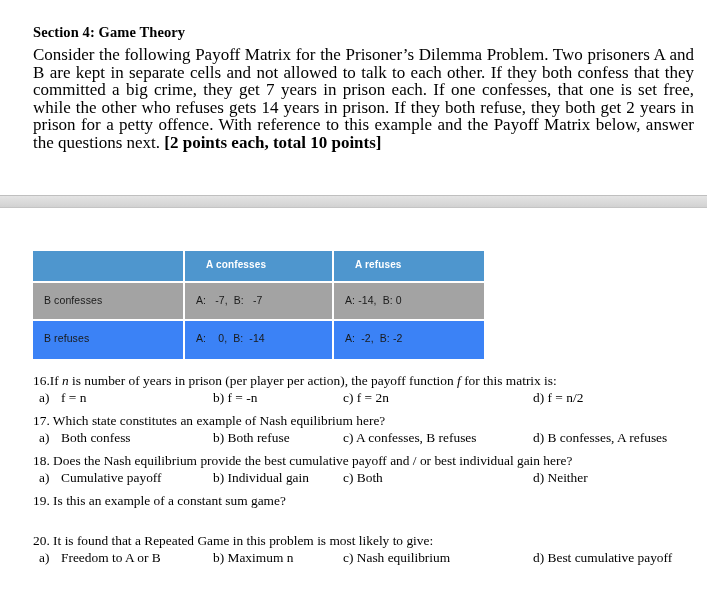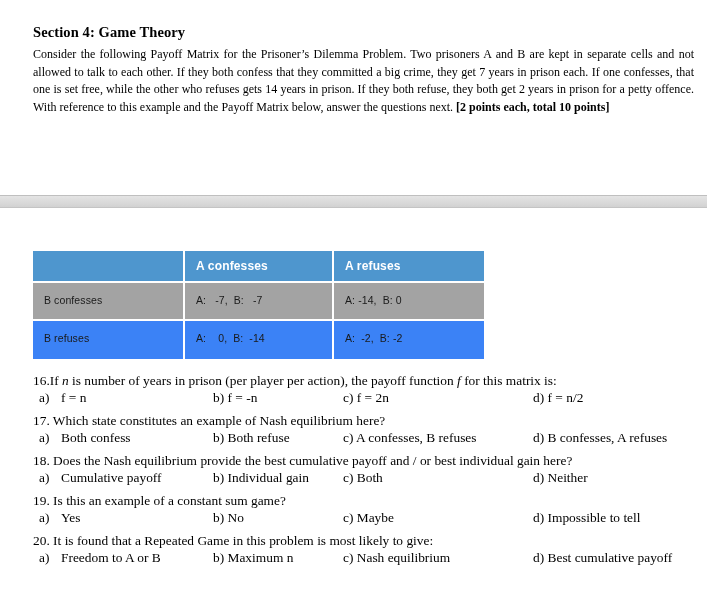--- a/index.html
+++ b/index.html
@@ -32,21 +32,21 @@
     font-size: 14.5px;
     font-weight: bold;
     letter-spacing: 0.1px;
   }
 
   .intro {
     position: absolute;
     left: 33px;
     top: 46px;
     width: 661px;
-    font-size: 12px;
+    font-size: 17px;
     line-height: 17.6px;
     text-align: justify;
     text-justify: inter-word;
   }
   .intro b { font-weight: bold; }
 
   
   .gray-band {
     position: absolute;
     left: 0;
@@ -83,24 +83,24 @@
     border-right: 2px solid #ffffff;
     box-sizing: border-box;
   }
   table.matrix th:last-child,
   table.matrix td:last-child { border-right: none; }
 
   table.matrix thead th {
     background: #4e96ce;
     height: 32px;
     color: #ffffff;
-    font-size: 12px;
+    font-size: 10px;
     font-weight: bold;
     text-align: left;
-    padding: 8px 0 0 11px;
+    padding: 8px 0 0 21px;
     letter-spacing: 0.15px;
     border-bottom: 2px solid #ffffff;
   }
   table.matrix thead th.corner {
     color: transparent;
   }
 
   table.matrix tbody tr.row-a td {
     background: #a3a3a3;
     height: 38px;
@@ -222,26 +222,20 @@
       <div class="qoptions">
         <span class="opt opt-a"><span class="lbl">a)</span><span>Cumulative payoff</span></span>
         <span class="opt opt-b"><span>b)</span> <span>Individual gain</span></span>
         <span class="opt opt-c"><span>c)</span> <span>Both</span></span>
         <span class="opt opt-d"><span>d)</span> <span>Neither</span></span>
       </div>
     </div>
 
     <div class="qblock">
       <div class="qstem"><span class="qnum">19.</span> <span>Is this an example of a constant sum game?</span></div>
-      <div class="qoptions">
-        <span class="opt opt-a"><span class="lbl">a)</span><span>Yes</span></span>
-        <span class="opt opt-b"><span>b)</span> <span>No</span></span>
-        <span class="opt opt-c"><span>c)</span> <span>Maybe</span></span>
-        <span class="opt opt-d"><span>d)</span> <span>Impossible to tell</span></span>
-      </div>
     </div>
 
     <div class="qblock">
       <div class="qstem"><span class="qnum">20.</span> <span>It is found that a Repeated Game in this problem is most likely to give:</span></div>
       <div class="qoptions">
         <span class="opt opt-a"><span class="lbl">a)</span><span>Freedom to A or B</span></span>
         <span class="opt opt-b"><span>b)</span> <span>Maximum n</span></span>
         <span class="opt opt-c"><span>c)</span> <span>Nash equilibrium</span></span>
         <span class="opt opt-d"><span>d)</span> <span>Best cumulative payoff</span></span>
       </div>

